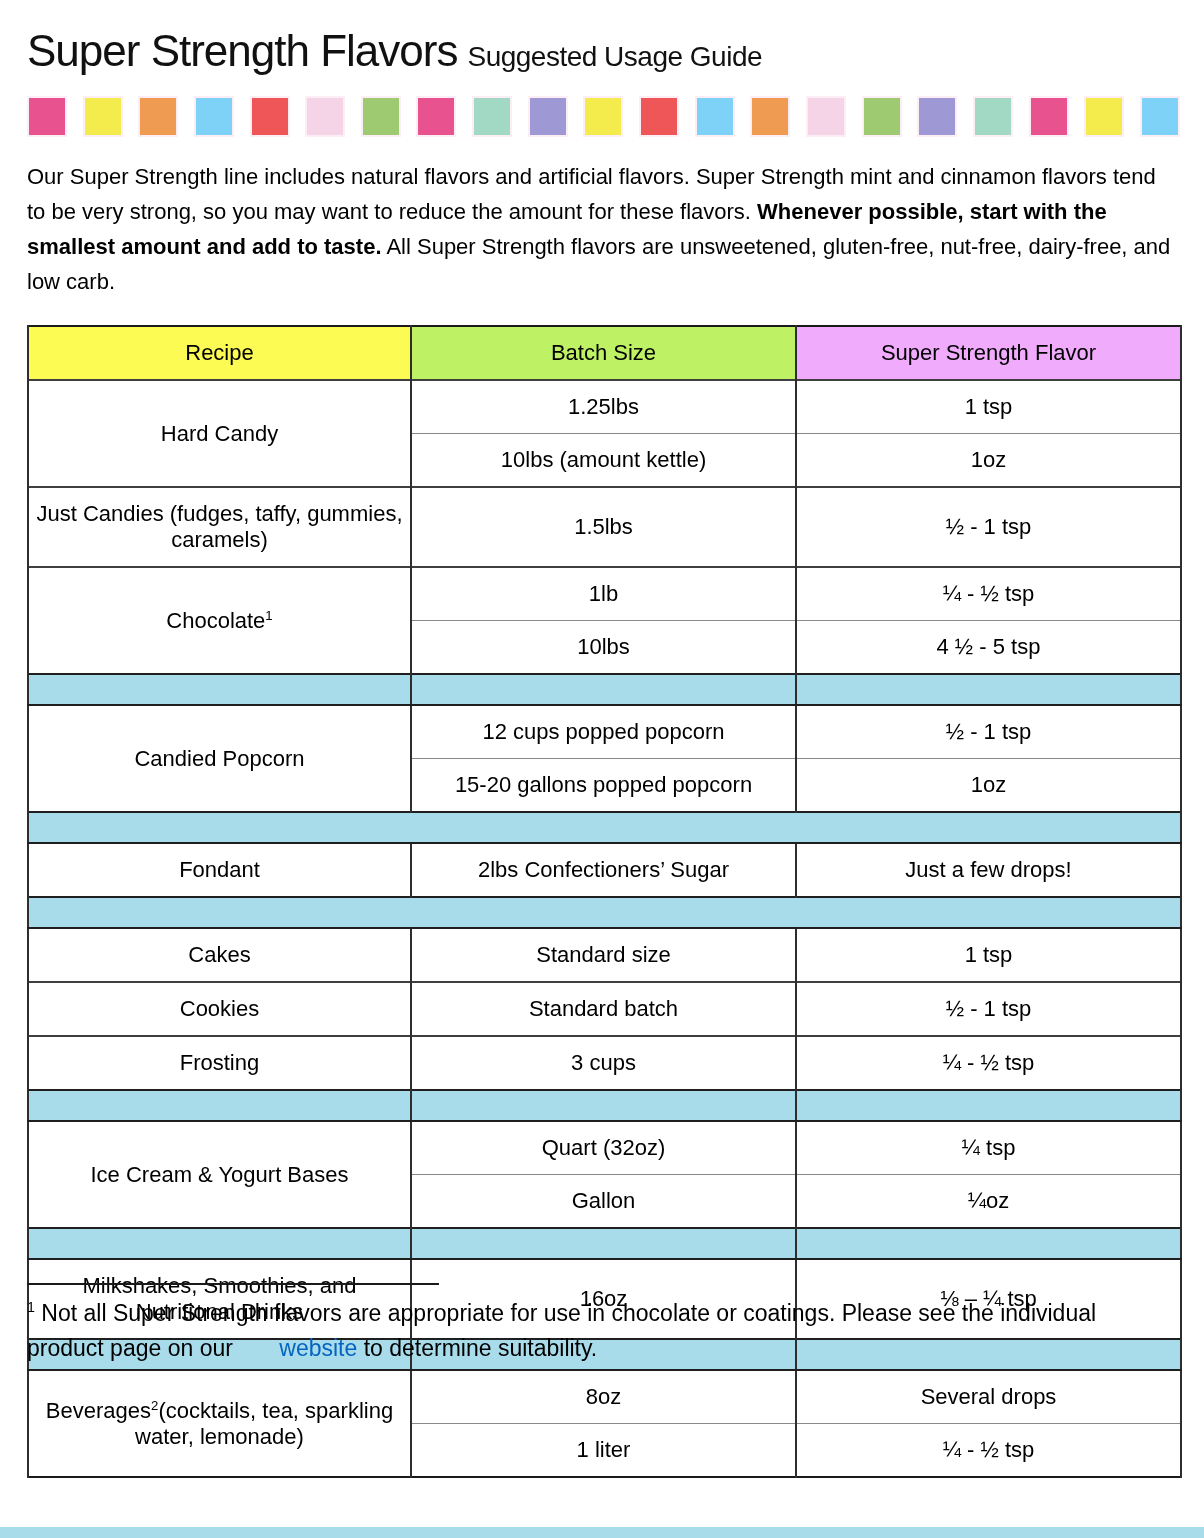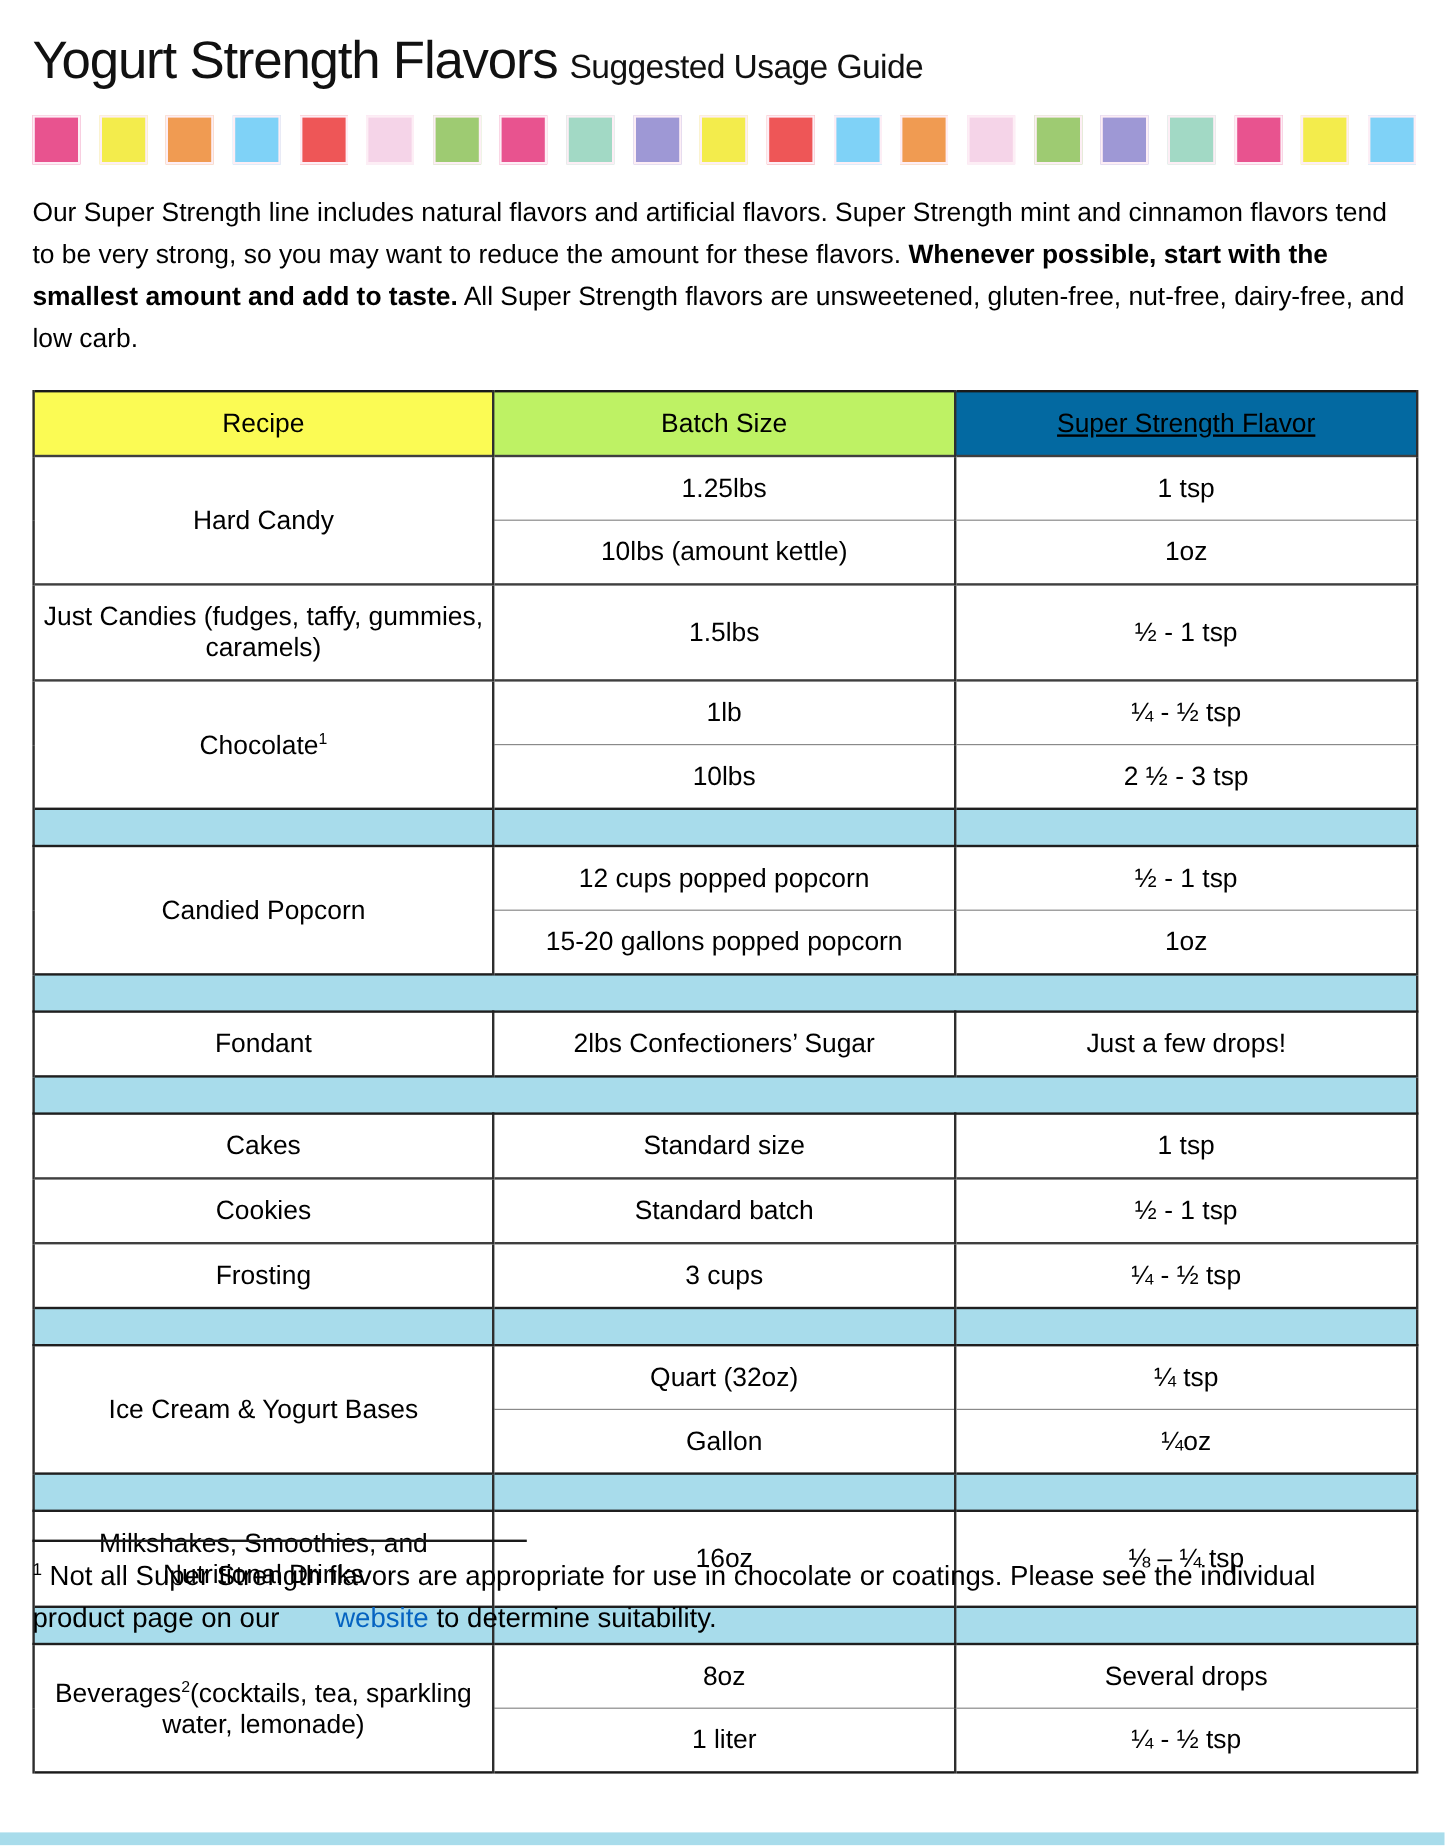--- a/index.html
+++ b/index.html
@@ -93,21 +93,21 @@
     width:1204px; height:11px;
   }
 </style>
 </head>
 <body>
 
 <div class="page">
   <div class="content">
 
     <div class="title-line">
-      <span class="title-main">Yogurt Strength Flavors</span><span class="title-sub">Suggested Usage Guide</span>
+      <span class="title-main">Super Strength Flavors</span><span class="title-sub">Suggested Usage Guide</span>
     </div>
 
     <div class="color-strip">
         <div class="swatch" style="background: rgb(232, 83, 143);"></div>
         <div class="swatch" style="background: rgb(243, 236, 76);"></div>
         <div class="swatch" style="background: rgb(240, 155, 82);"></div>
         <div class="swatch" style="background: rgb(127, 210, 247);"></div>
         <div class="swatch" style="background: rgb(238, 86, 87);"></div>
         <div class="swatch" style="background: rgb(245, 212, 232);"></div>
         <div class="swatch" style="background: rgb(158, 203, 114);"></div>
@@ -132,21 +132,21 @@
     <table class="usage">
       <colgroup>
           <col class="c1">
           <col class="c2">
           <col class="c3">
         </colgroup>
       <tbody>
         <tr class="hdr">
           <td style="background: rgb(251, 251, 84);">Recipe</td>
           <td style="background: #bef264;">Batch Size</td>
-          <td style="background: #0369a1; text-decoration: underline;">Super Strength Flavor</td>
+          <td style="background: #f0abfc;">Super Strength Flavor</td>
         </tr>
 
         <tr class="major">
           <td rowspan="2">Hard Candy</td>
           <td>1.25lbs</td>
           <td>1 tsp</td>
         </tr>
         <tr>
           <td>10lbs (amount kettle)</td>
           <td>1oz</td>
@@ -158,21 +158,21 @@
           <td>½ - 1 tsp</td>
         </tr>
 
         <tr class="major">
           <td rowspan="2"><span>Chocolate</span><sup>1</sup></td>
           <td>1lb</td>
           <td>¼ - ½ tsp</td>
         </tr>
         <tr>
           <td>10lbs</td>
-          <td>2 ½ - 3 tsp</td>
+          <td>4 ½ - 5 tsp</td>
         </tr>
 
         <tr class="sep">
           <td style="background: rgb(168, 220, 235);"></td>
           <td style="background: rgb(168, 220, 235);"></td>
           <td style="background: rgb(168, 220, 235);"></td>
         </tr>
 
         <tr class="major">
           <td rowspan="2">Candied Popcorn</td>

